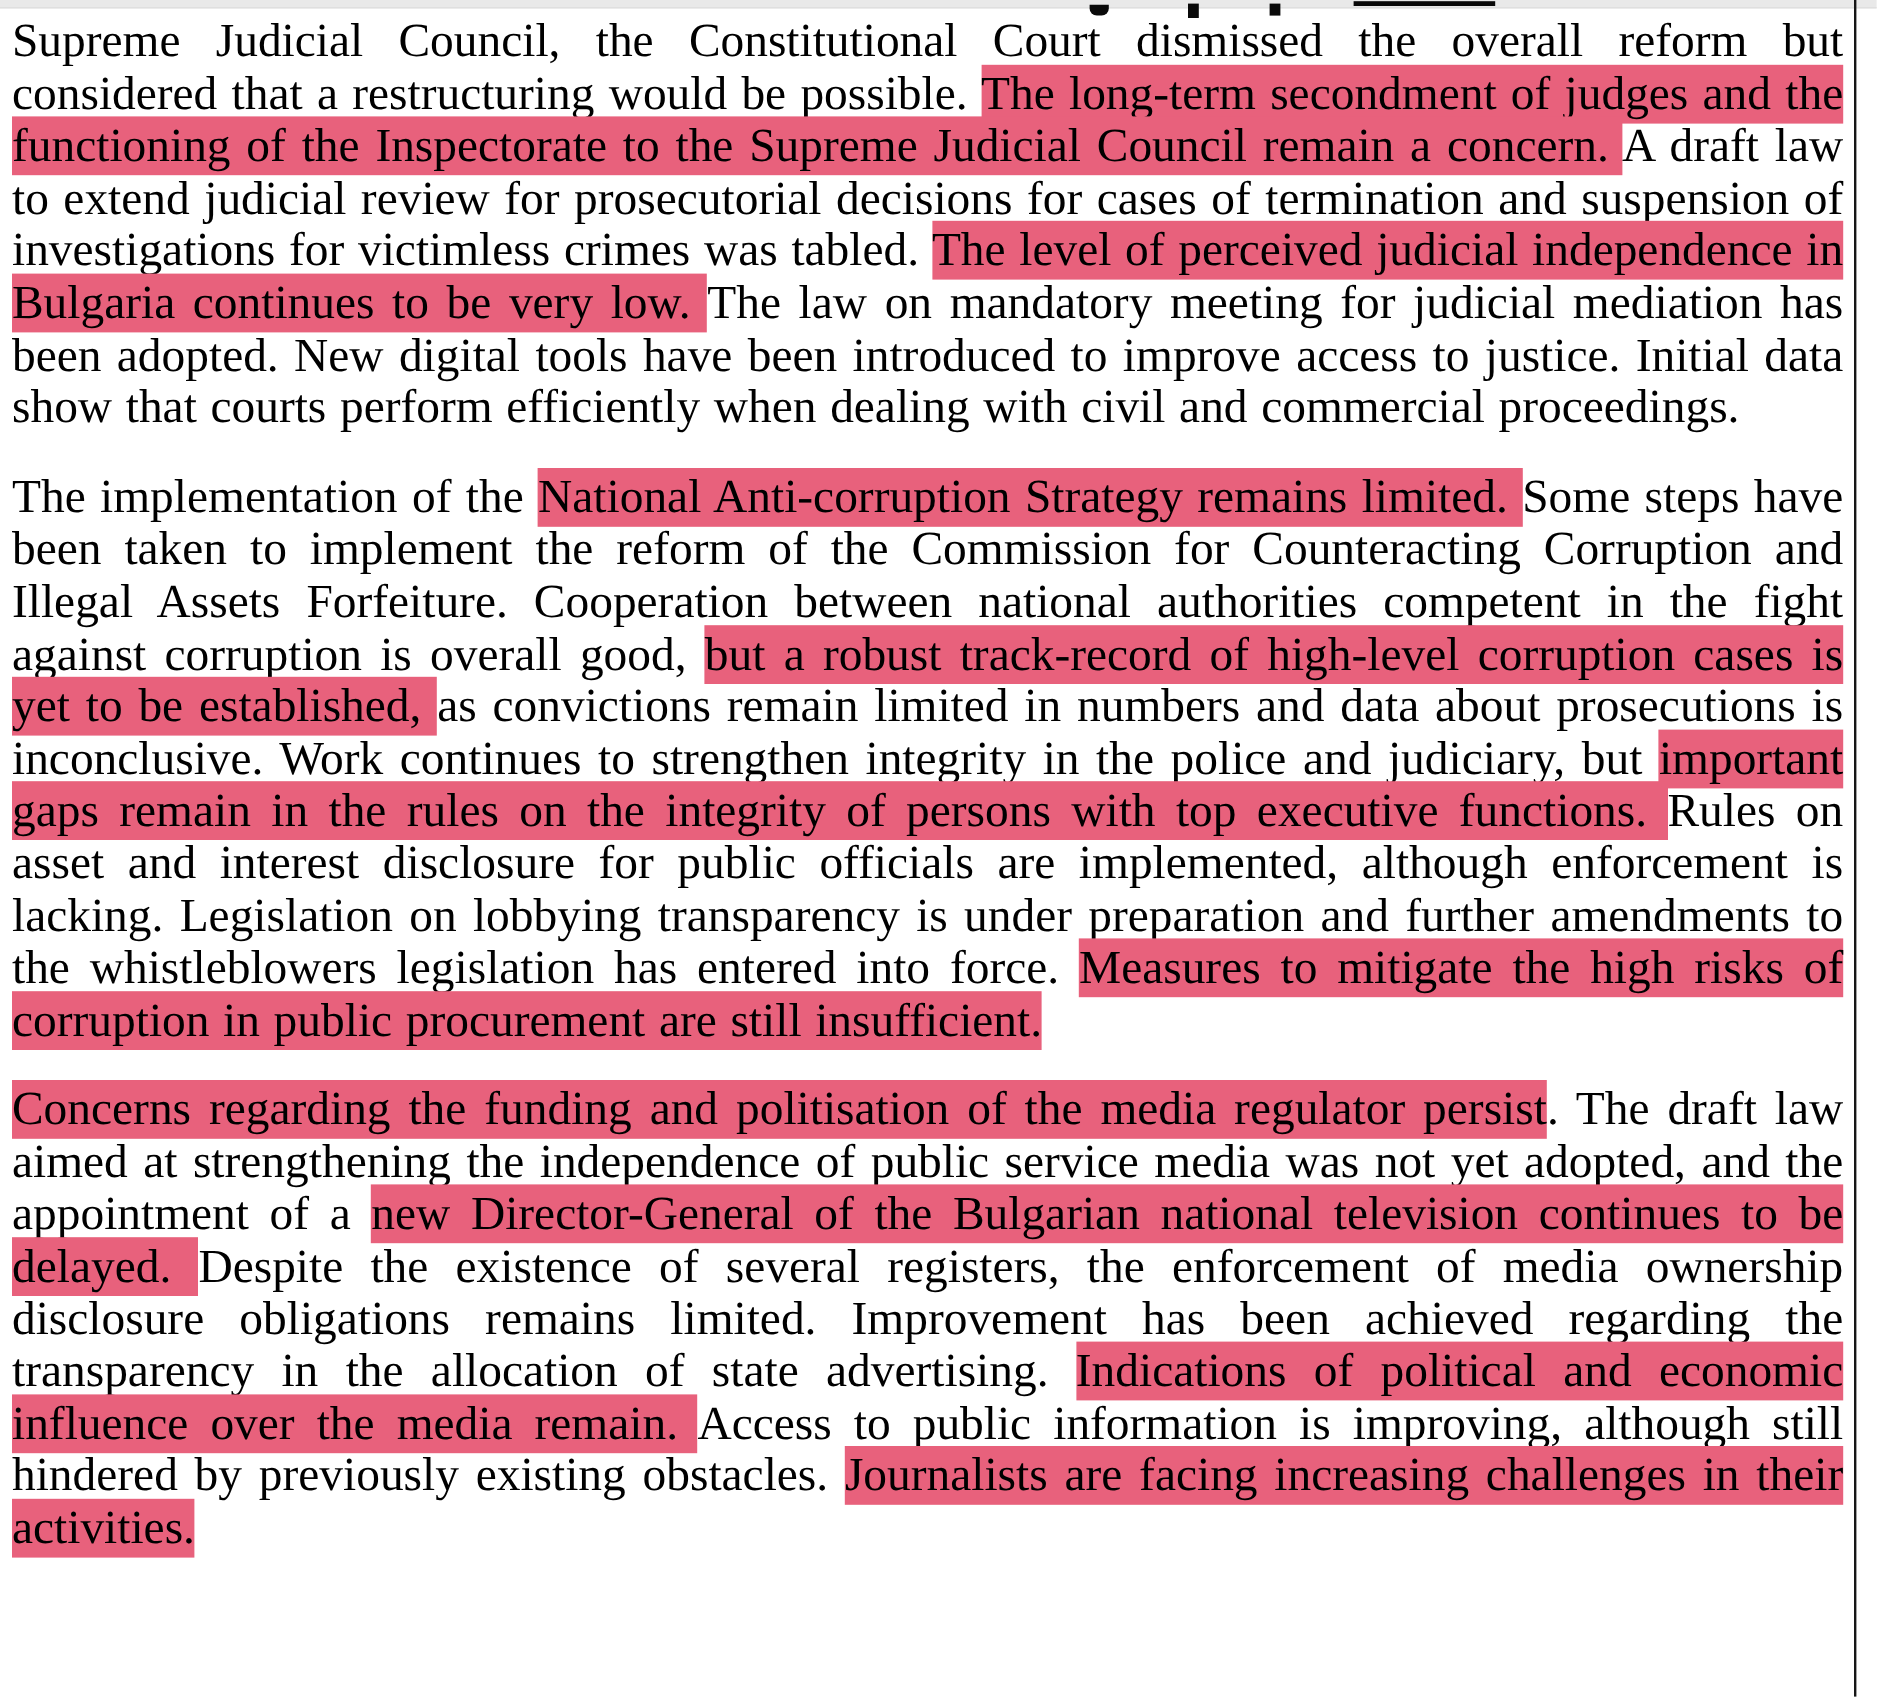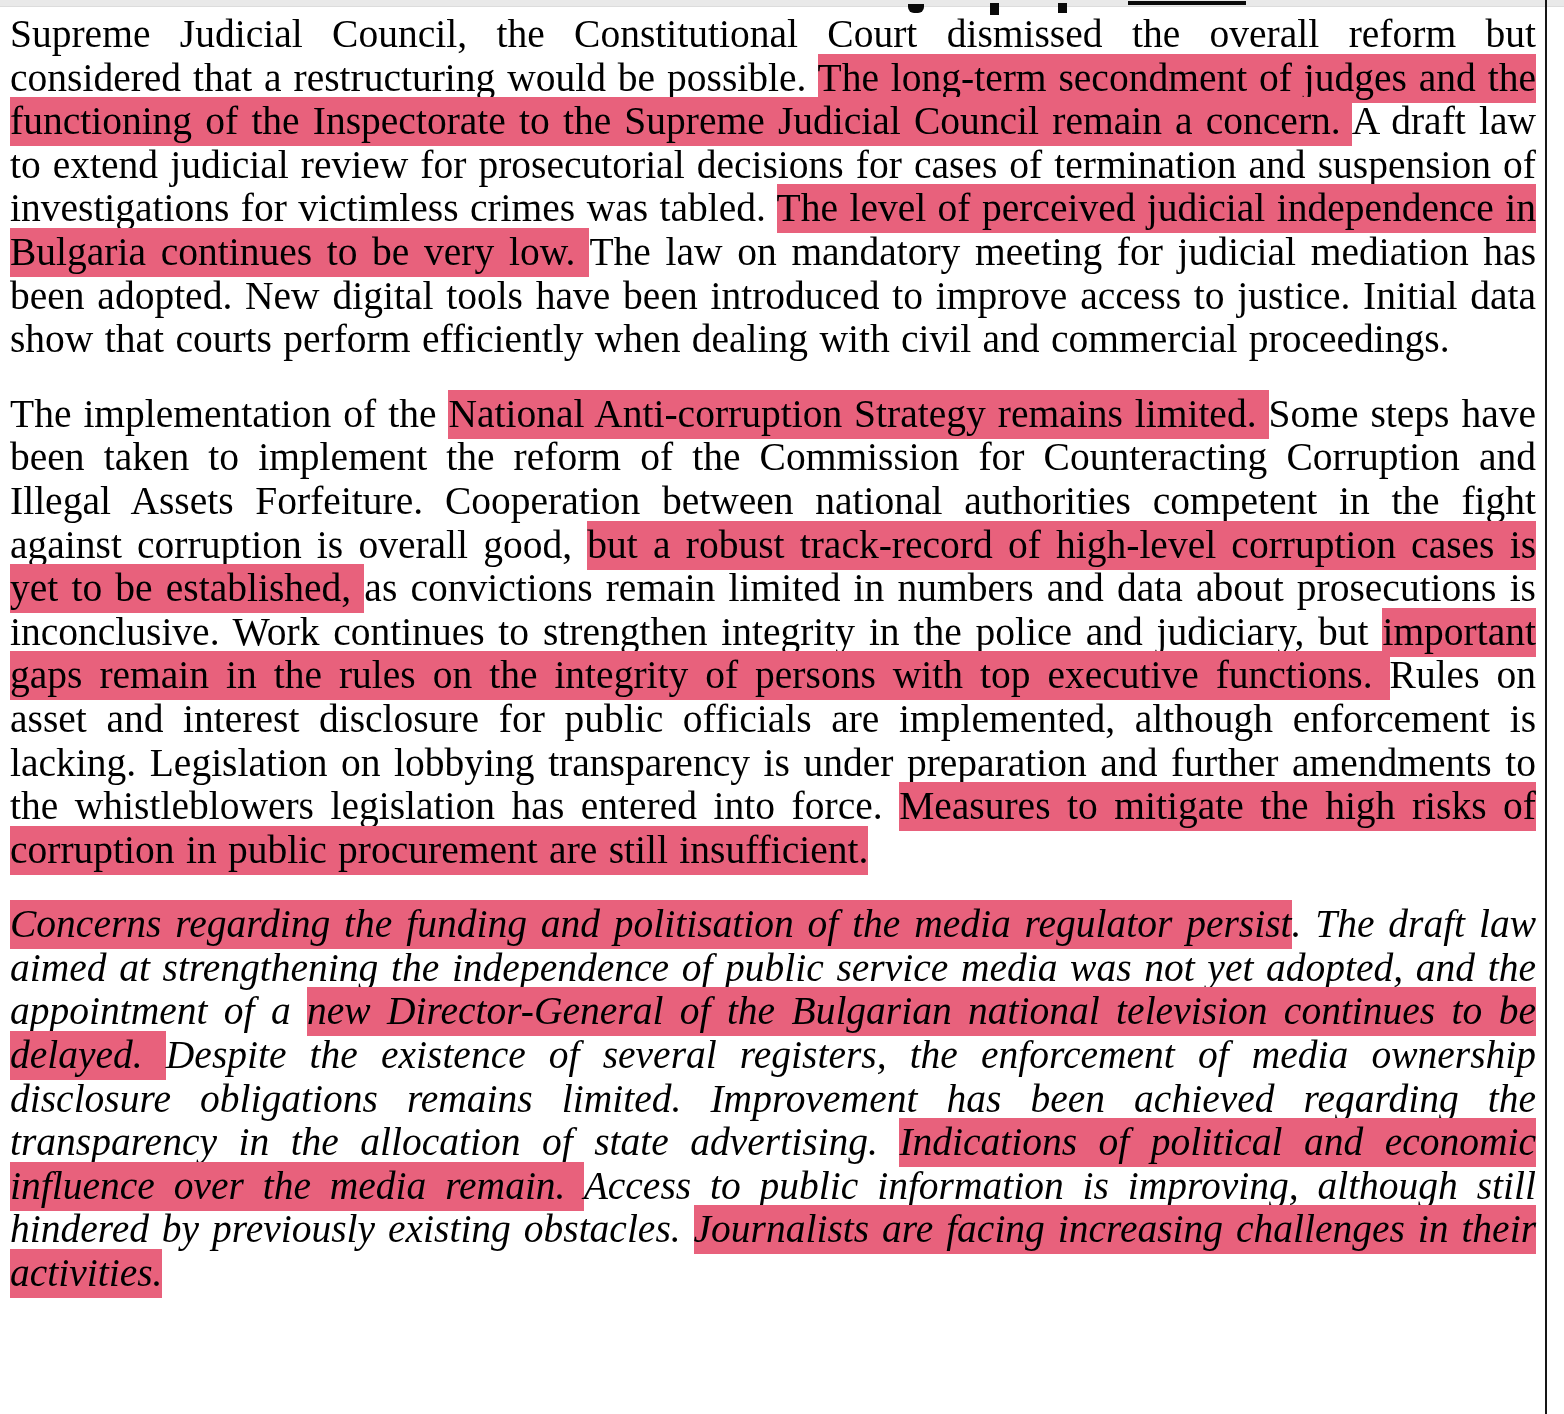--- a/index.html
+++ b/index.html
@@ -48,21 +48,21 @@
     width: 1526px;
     font-size: 39.5px;
     line-height: 43.6px;
     text-align: justify;
     word-spacing: 1.5px;
     letter-spacing: 0px;
   }
   .para {
     margin: 0 0 31px 0;
   }
-  .para:last-child { margin-bottom: 0; font-style: italic; }
+  .para:last-child { margin-bottom: 0; }
   .hl {
     background: var(--hl, #e8617c);
     padding: 2px 0 3px 0;
     -webkit-box-decoration-break: clone;
     box-decoration-break: clone;
   }
 </style>
 </head>
 <body>
 

